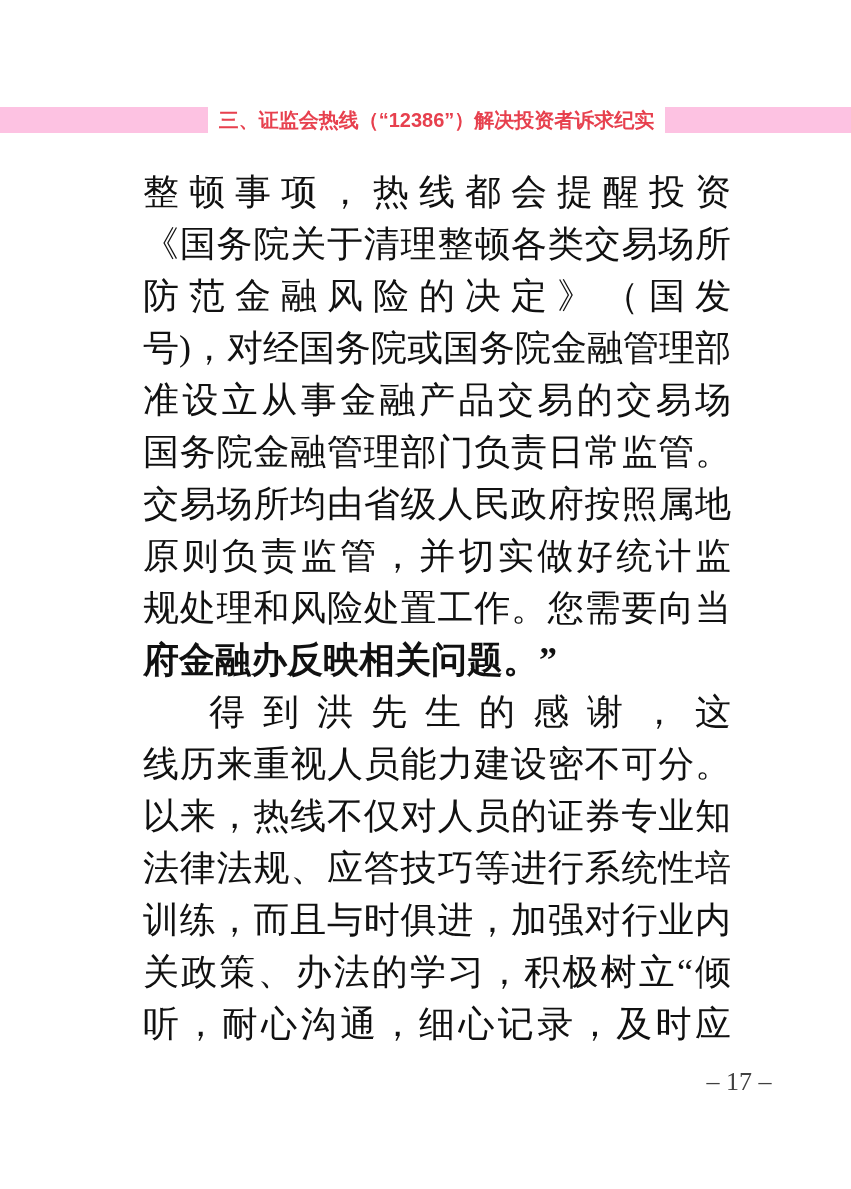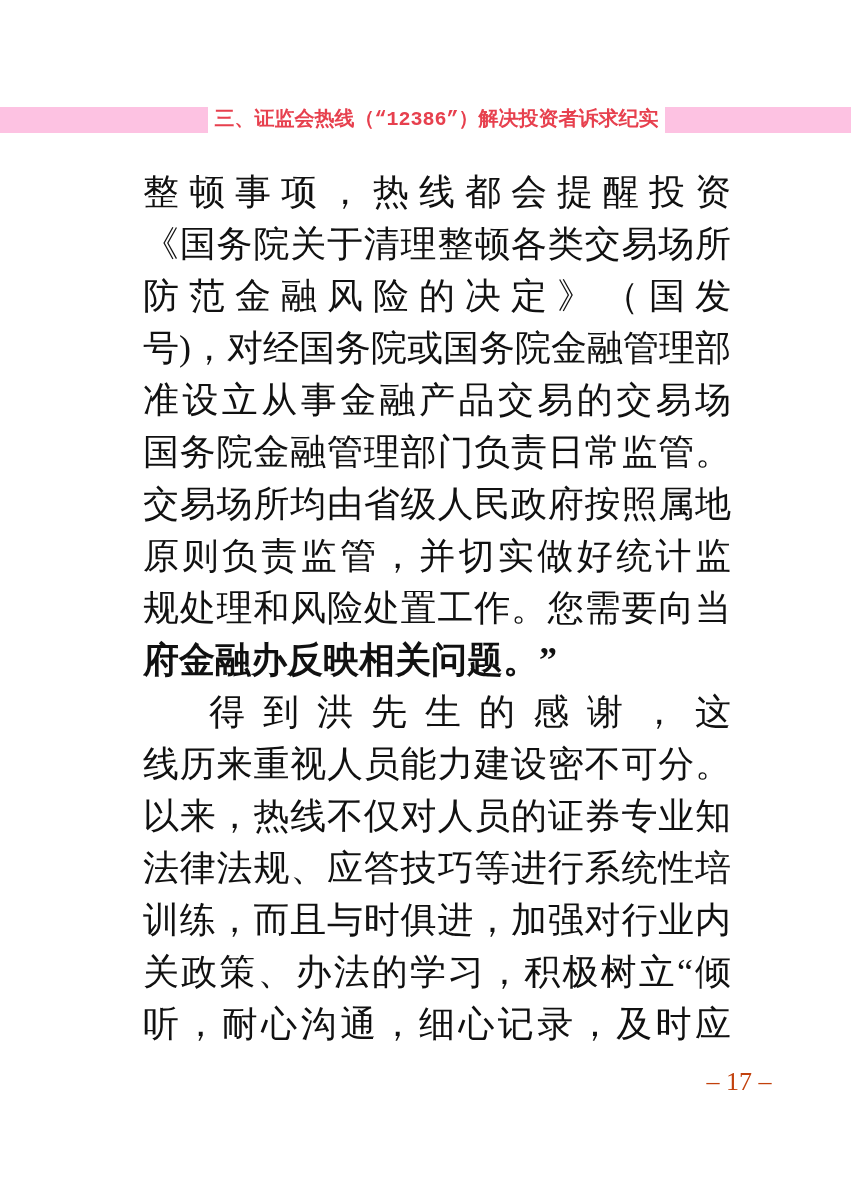--- a/index.html
+++ b/index.html
@@ -34,21 +34,21 @@
   .band-left  { left: 0;     width: 208px; }
   .band-right { left: 665px; width: 186px; }
   .running-header-title {
     position: absolute;
     left: 208px;
     width: 457px;
     top: 0;
     height: 26px;
     line-height: 26px;
     text-align: center;
-    font-family: Liberation Mono, monospace;
+    font-family: Liberation Sans, sans-serif;
     font-weight: bold;
     font-size: 20px;
     color: #e7404e;
     letter-spacing: 0px;
     white-space: nowrap;
   }
 
   
   .text-block {
     position: absolute;
@@ -78,21 +78,21 @@
   
   .page-number {
     position: absolute;
     top: 1066px;
     left: 699px;
     width: 80px;
     height: 32px;
     line-height: 32px;
     text-align: center;
     font-size: 26px;
-    color: #c2410c;
+    color: #404040;
     white-space: nowrap;
   }
 </style>
 </head>
 <body>
 
 <div class="page">
 
   <div class="running-header">
     <div class="band band-left"></div>

